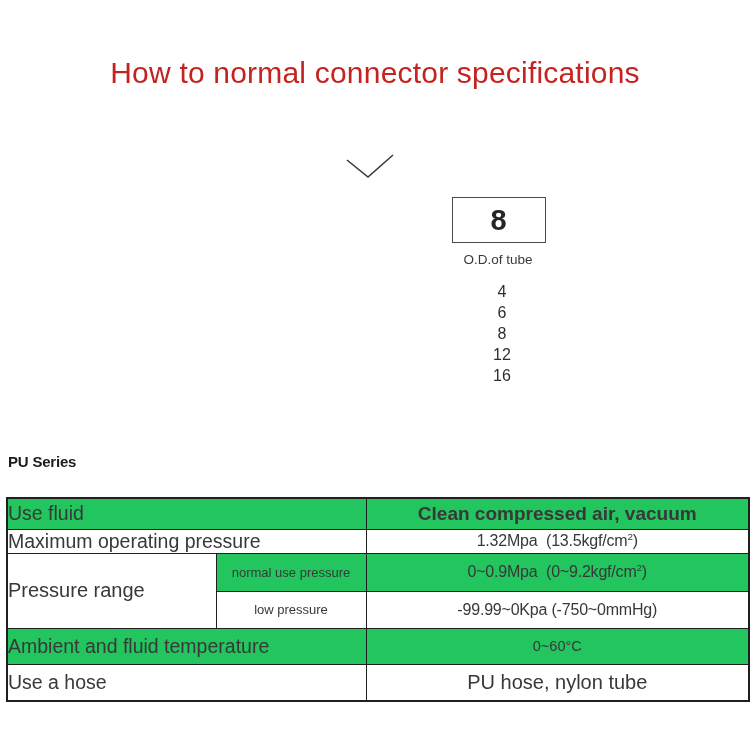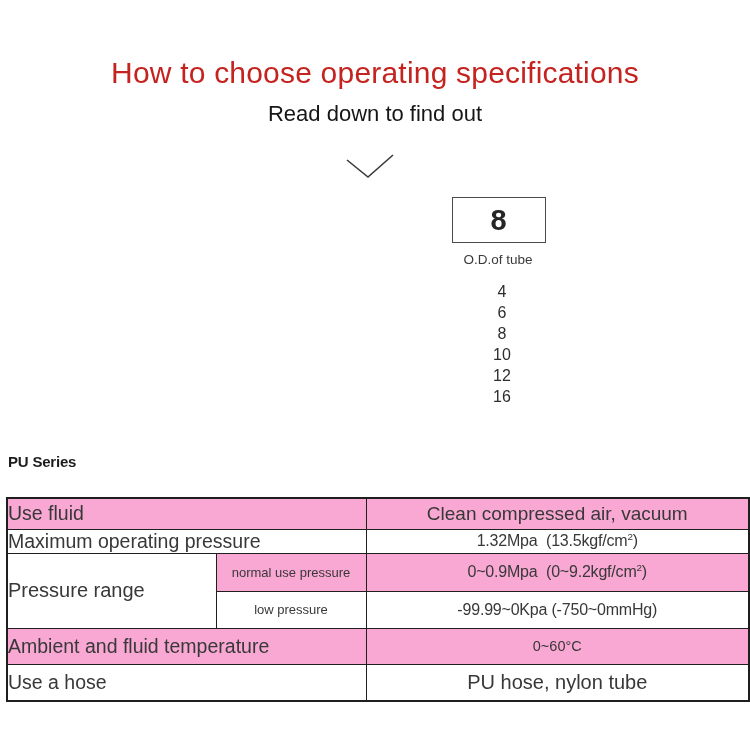--- a/index.html
+++ b/index.html
@@ -49,55 +49,53 @@
 
   .spec-table{
     position:absolute;left:6px;top:497px;width:742px;
     border-collapse:collapse;table-layout:fixed;
     border:2px solid #1f1f1f;
   }
   .spec-table td{
     border:1px solid #1f1f1f;vertical-align:middle;
     padding:0;color:#383838;background:#ffffff;overflow:hidden;
   }
-  .spec-table td.beige{background:#f9a8d4;}
+  .spec-table td.beige{background:#22c55e;}
   .label-cell{padding-left:24px;font-size:19.5px;}
   .sublabel-cell{text-align:center;font-size:13px;color:#3c3c3c;}
   .value-cell{text-align:center;}
-  .v-large{font-size:19px;}
+  .v-large{font-size:19px;font-weight:bold;}
   .v-med{font-size:16px;letter-spacing:-0.2px;}
   .v-small{font-size:14.5px;}
   .v-hose{font-size:20px;}
   .r1{height:31px;} .r2{height:20px;} .r3{height:38px;}
   .r4{height:37px;} .r5{height:36px;} .r6{height:37px;}
   sup{font-size:0.62em;}
 </style>
 </head>
 <body>
 
 <div id="canvas">
 
-  <div class="page-title">How to choose operating specifications</div>
-  <div class="page-subtitle">Read down to find out</div>
+  <div class="page-title">How to normal connector specifications</div>
 
   <div class="chevron">
     <svg width="50" height="30" viewBox="0 0 50 30">
       <polyline points="2,8 23,25 48,3" fill="none" stroke="#3a3a3a" stroke-width="1.6"></polyline>
     </svg>
   </div>
 
   <div class="code-box size">8</div>
 
   <div class="box-caption size">O.D.of tube</div>
 
   <div class="size-options">
     <div>4</div>
     <div>6</div>
     <div>8</div>
-    <div>10</div>
     <div>12</div>
     <div>16</div>
   </div>
 
   <div class="series-heading">PU Series</div>
 
   <table class="spec-table">
     <colgroup>
         <col style="width:209px">
         <col style="width:150px">

